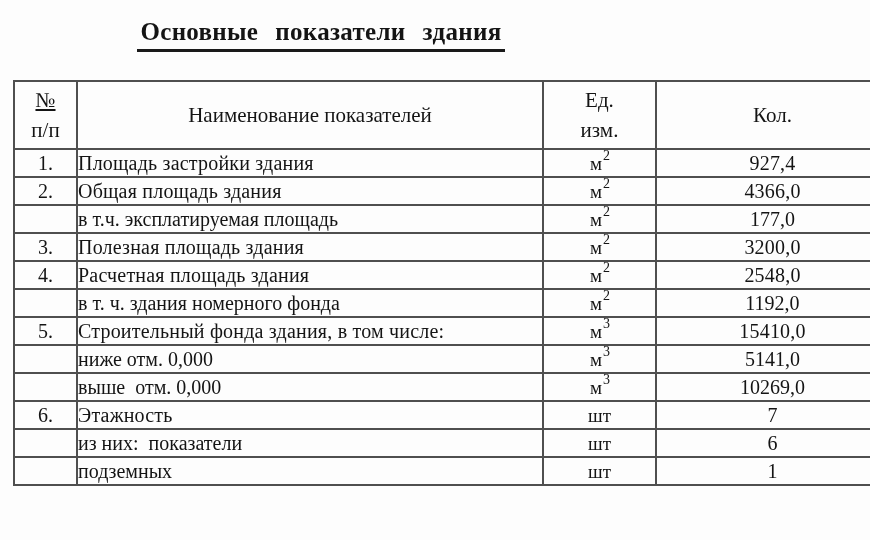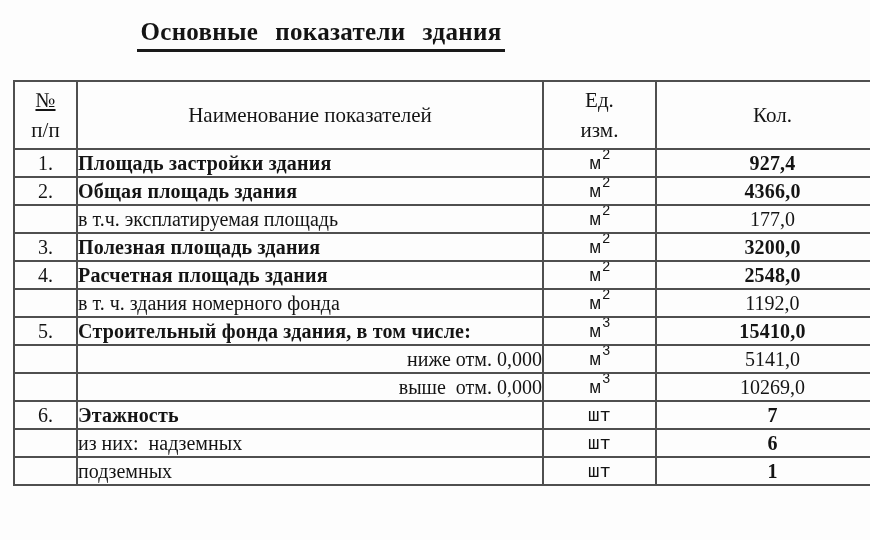--- a/index.html
+++ b/index.html
@@ -67,29 +67,29 @@
     text-align: center;
     vertical-align: middle;
     line-height: 30px;
   }
   .no-underline { text-decoration: underline; }
 
   tr.data-row td { height: 28px; font-size: 20px; vertical-align: middle; }
 
   td.col-num  { text-align: center; }
   td.col-name { text-align: left; padding-left: 10px; white-space: pre; }
-  td.col-unit { text-align: center; font-family: Liberation Mono, monospace; }
+  td.col-unit { text-align: center; }
   td.col-val  { text-align: center; }
 
-  .b  { font-weight: bold; letter-spacing: 0.2px; }
+  .b  { font-weight: normal; letter-spacing: 0.2px; }
 
   td.indent-sm  { padding-left: 22px;  }
   td.indent-md  { padding-left: 30px;  }
   td.indent-lg  { padding-left: 113px; }
-  td.align-right { text-align: right; padding-right: 72px; padding-left: 0; }
+  td.align-right { padding-right: 72px; padding-left: 0; }
 
   .unit-base { font-size: 19px; }
   td.col-unit sup {
     font-size: 14px;
     line-height: 0;
     position: relative;
     top: -2px;
     left: 1px;
   }
 </style>
@@ -177,21 +177,21 @@
       <td class="col-val">10269,0</td>
     </tr>
     <tr class="data-row">
       <td class="col-num">6.</td>
       <td class="col-name b">Этажность</td>
       <td class="col-unit"><span class="unit-base">шт</span><sup></sup></td>
       <td class="col-val b">7</td>
     </tr>
     <tr class="data-row">
       <td class="col-num"></td>
-      <td class="col-name indent-md">из них:  надземных</td>
+      <td class="col-name indent-md">из них:  показатели</td>
       <td class="col-unit"><span class="unit-base">шт</span><sup></sup></td>
       <td class="col-val b">6</td>
     </tr>
     <tr class="data-row">
       <td class="col-num"></td>
       <td class="col-name indent-lg">подземных</td>
       <td class="col-unit"><span class="unit-base">шт</span><sup></sup></td>
       <td class="col-val b">1</td>
     </tr>
   </tbody>

